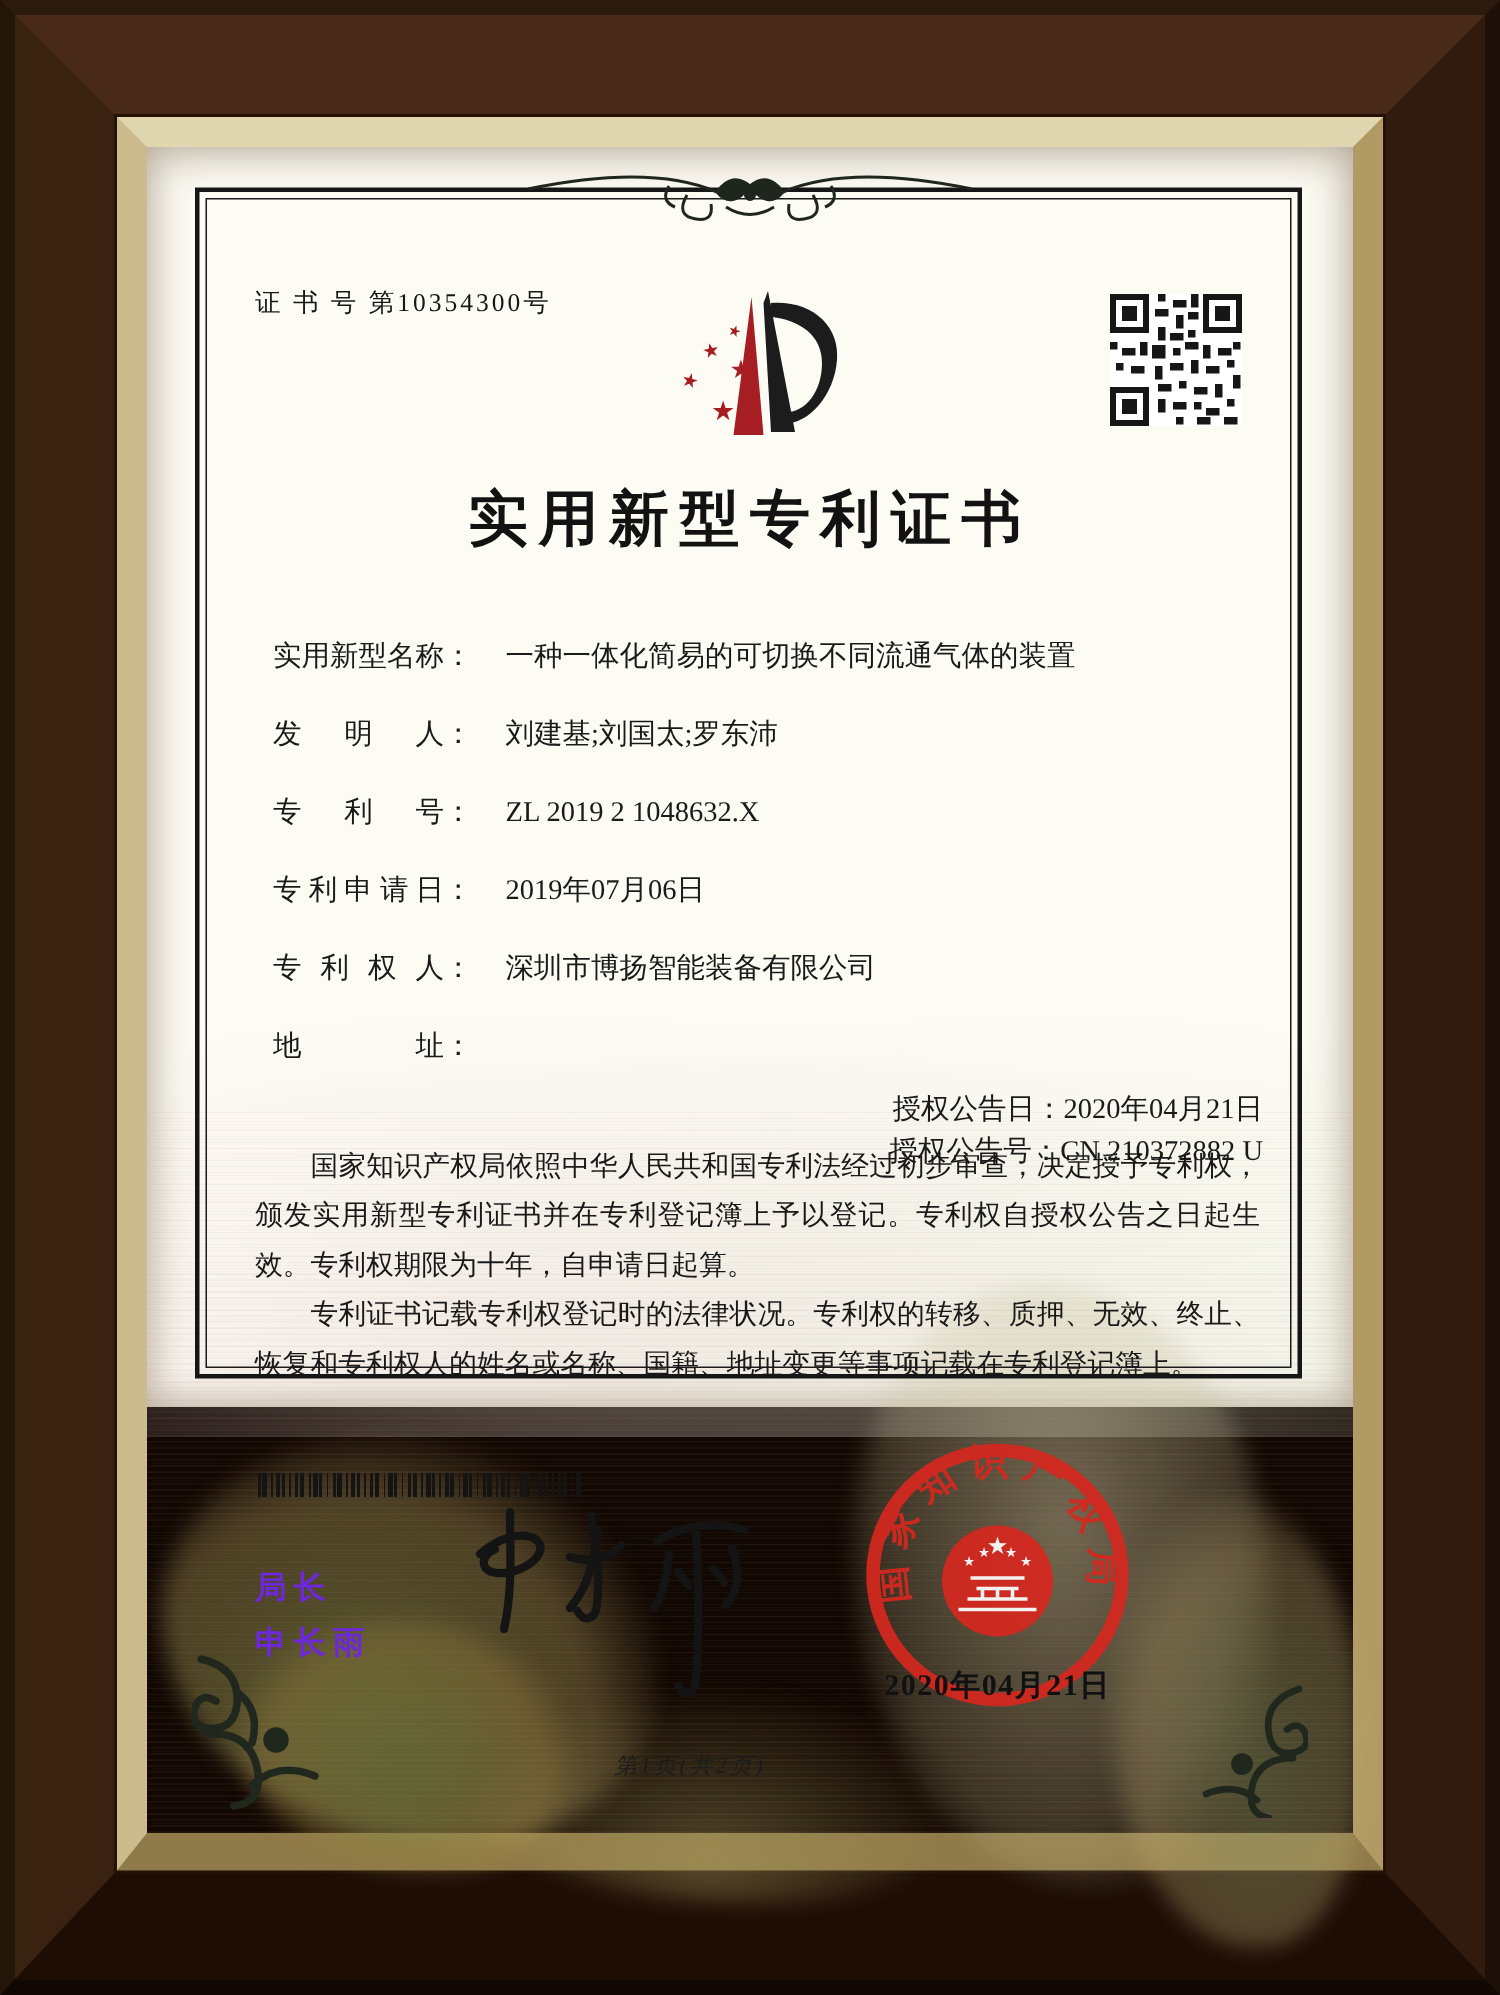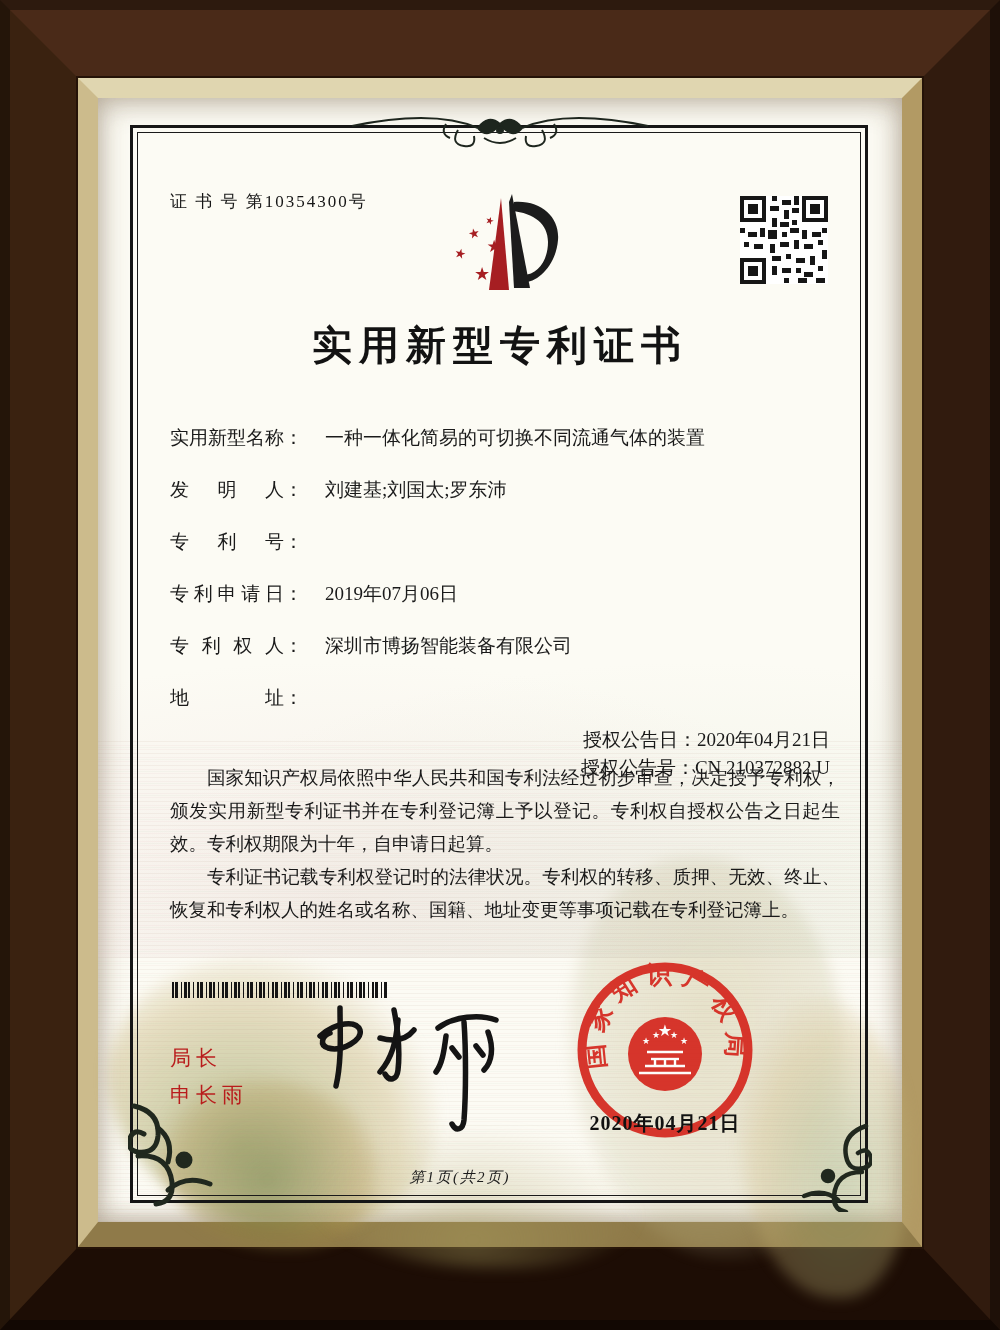--- a/index.html
+++ b/index.html
@@ -11,21 +11,21 @@
         border-width:78px 78px 83px 78px;
         border-color:#4a2a18 #311b0e #1d0d05 #3a2210;}
   .wood-rim{position:absolute;inset:0;box-sizing:border-box;
         border:10px solid rgba(0,0,0,.38);}
   .gold{position:absolute;inset:78px 78px 83px 78px;box-sizing:border-box;
         border-style:solid;border-width:20px 20px 25px 20px;
         border-color:#e0d6b0 #b29a64 #8f7a49 #ccbb8c;
         box-shadow:0 0 0 2px #241207;}
 
   
-  .paper{position:absolute;left:98px;top:98px;width:804px;height:1124px;
+  .paper{position:absolute;left:98px;top:98px;width:804px;height:840px;
         background:#fcfbf4;
         box-shadow:inset 0 12px 24px rgba(95,70,40,.16),
                    inset 0 -8px 18px rgba(95,70,40,.15),
                    inset 12px 0 24px rgba(95,70,40,.13),
                    inset -12px 0 24px rgba(95,70,40,.16);}
 
   
   .wm{position:absolute;border-radius:45% 55% 40% 60%;filter:blur(7px);z-index:1;}
   .wm1{left:10px;top:860px;width:330px;height:270px;
        background:radial-gradient(ellipse at 40% 70%,rgba(140,150,80,.55),rgba(190,170,100,.35) 55%,transparent 75%);}
@@ -53,21 +53,21 @@
 
   
   .cert-no{position:absolute;left:72px;top:92px;font-size:17px;color:#171717;
        letter-spacing:2px;}
   .logo{position:absolute;left:340px;top:92px;}
   .qr{position:absolute;left:642px;top:98px;}
   .title{position:absolute;left:0;top:220px;width:100%;text-align:center;
        font-size:40px;font-weight:bold;color:#121212;letter-spacing:7px;}
 
   
-  .fields{position:absolute;left:72px;top:326px;width:660px;font-size:19px;color:#1a1a1a;}
+  .fields{position:absolute;left:84px;top:326px;width:660px;font-size:19px;color:#1a1a1a;}
   .frow{margin-bottom:24px;display:flex;align-items:flex-start;line-height:28px;}
   .f-label{display:inline-block;width:114px;text-align:justify;text-align-last:justify;
        flex:0 0 114px;}
   .f-colon{flex:0 0 18px;}
   .f-value{flex:1 1 auto;max-width:450px;margin-left:22px;}
   .frow.addr{margin-bottom:14px;}
   .grant-row{display:flex;align-items:flex-end;line-height:28px;flex-direction:column;}
   .g-pair{white-space:nowrap;}
   .g-pair + .g-pair{margin-left:52px;font-family:Liberation Serif, serif;}
 
@@ -75,22 +75,22 @@
   .body-text{position:absolute;left:72px;top:664px;width:670px;font-size:18.5px;
        line-height:33px;color:#191919;text-align:justify;}
   .body-text p{margin:0;text-indent:2em;}
 
   
   .barcode{position:absolute;left:74px;top:884px;width:216px;height:16px;
        background:repeating-linear-gradient(90deg,
          #141414 0 2px,transparent 2px 3px,#141414 3px 6px,transparent 6px 9px,
          #141414 9px 10px,transparent 10px 12px,#141414 12px 15px,transparent 15px 16px,
          #141414 16px 18px,transparent 18px 21px,#141414 21px 22px,transparent 22px 25px);}
-  .director{position:absolute;left:72px;top:942px;font-size:21px;font-weight:normal;
-       color:#b91c1c;letter-spacing:5px;line-height:37px;}
+  .director{position:absolute;left:72px;top:942px;font-size:21px;font-weight:bold;
+       color:#6d28d9;letter-spacing:5px;line-height:37px;}
   .sig{position:absolute;left:198px;top:900px;}
   .seal{position:absolute;left:477px;top:862px;}
   .seal-date{position:absolute;left:467px;top:1012px;width:200px;text-align:center;
        font-size:20px;color:#111;letter-spacing:1px;font-weight:bold;}
   .footer{position:absolute;left:262px;top:1070px;width:200px;text-align:center;
        font-size:15px;color:#1c1c1c;letter-spacing:2px;font-style:italic;}
 
   .corner-fl{position:absolute;z-index:3;}
   .top-orn{position:absolute;left:252px;top:6px;z-index:3;}
 </style>
@@ -229,20 +229,21 @@
           <span class="f-value">一种一体化简易的可切换不同流通气体的装置</span>
       </div>
       <div class="frow">
         <span class="f-label">发明人</span>
           <span class="f-colon">：</span>
           <span class="f-value">刘建基;刘国太;罗东沛</span>
       </div>
       <div class="frow">
         <span class="f-label">专利号</span>
           <span class="f-colon">：</span>
+          <span class="f-value">ZL 2019 2 1048632.X</span>
       </div>
       <div class="frow">
         <span class="f-label">专利申请日</span>
           <span class="f-colon">：</span>
           <span class="f-value">2019年07月06日</span>
       </div>
       <div class="frow">
         <span class="f-label">专利权人</span>
           <span class="f-colon">：</span>
           <span class="f-value">深圳市博扬智能装备有限公司</span>

